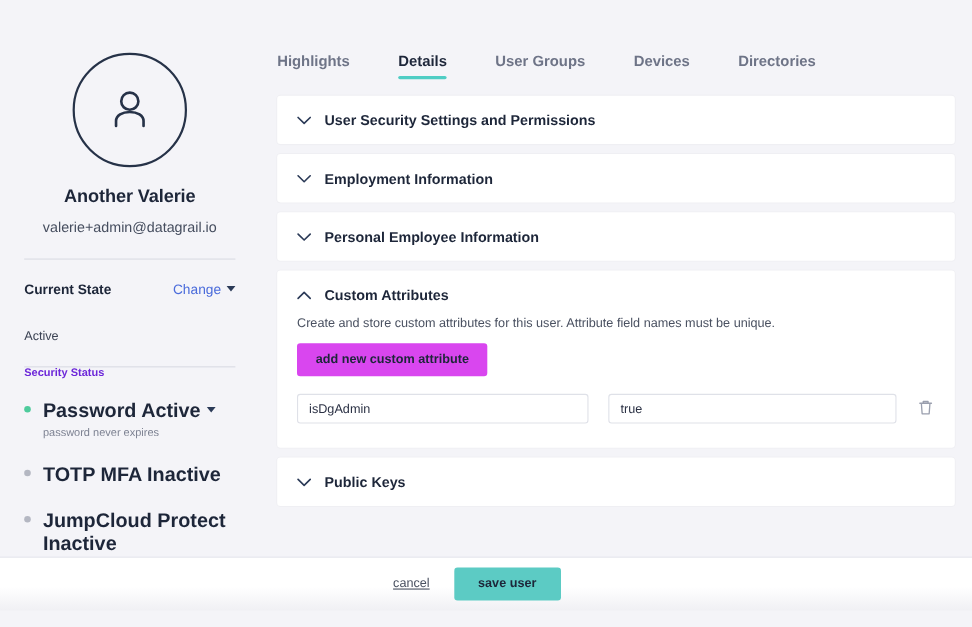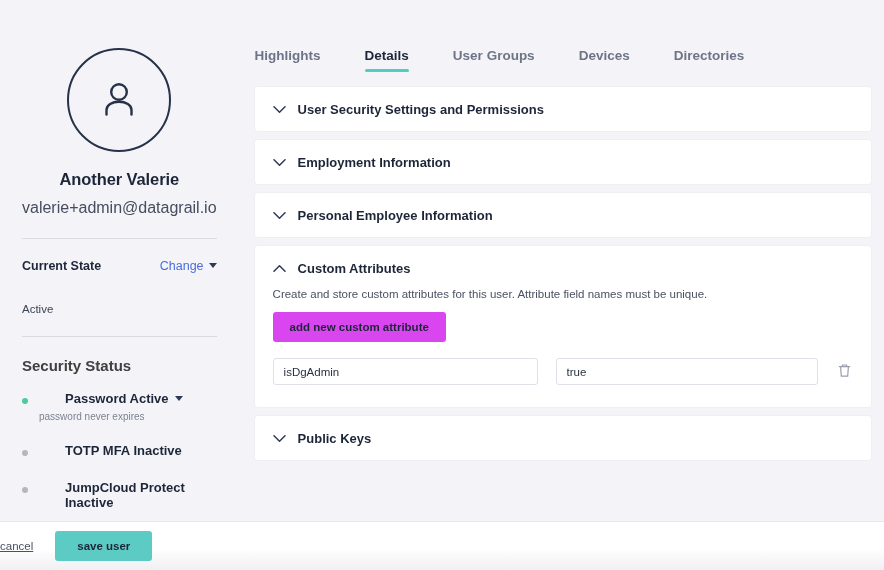--- a/index.html
+++ b/index.html
@@ -58,21 +58,21 @@
     margin-top: 18px;
     text-align: center;
     font-size: 16.5px;
     font-weight: bold;
     color: #1d2639;
     letter-spacing: -0.1px;
   }
   .user-email {
     margin-top: 10px;
     text-align: center;
-    font-size: 16px;
+    font-size: 13px;
     color: #454d5e;
   }
   .divider {
     height: 1px;
     background: #d9dbe3;
     margin: 21px 0 0 0;
   }
   .state-row {
     display: flex; align-items: baseline; justify-content: space-between;
     margin-top: 20px;
@@ -96,41 +96,39 @@
     margin-top: 30px;
     font-size: 11.5px;
     color: #3c4354;
   }
   .divider2 {
     height: 1px;
     background: #d9dbe3;
     margin-top: 21px;
   }
   .sec-title {
-    margin-top: 20px;
-    font-size: 15px; font-weight: bold; color: #404040;
+    font-size: 10px; font-weight: bold; color: #6d28d9;
   }
   .sec-list { margin-top: 18px; }
   .sec-item {
     display: flex; align-items: flex-start;
     margin-bottom: 22px;
   }
   .sec-item:last-child { margin-bottom: 0; }
   .dot {
     width: 6px; height: 6px; border-radius: 50%;
     background: #b4b7c2;
     margin-top: 6px; margin-right: 11px;
     flex: 0 0 auto;
   }
   .dot.active { background: #4ecb9c; }
   .sec-main {
-    font-size: 13px; font-weight: bold; color: #1d2639;
+    font-size: 18px; font-weight: bold; color: #1d2639;
     display: flex; align-items: center; gap: 6px;
     line-height: 1.15;
-    margin-left: 26px;
   }
   .sec-sub {
     font-size: 10px; color: #7d8292; margin-top: 4px;
   }
 
   
   .right-col {
     flex: 1;
     height: 521px;
     background: #f4f4f8;
@@ -220,25 +218,25 @@
   .attr-input.key { width: 265px; }
   .attr-input.val { width: 262px; }
   .trash-btn {
     background: none; border: none; cursor: pointer;
     padding: 0 2px; display: flex; align-items: center;
   }
 
   
   .footer {
     position: absolute;
-    left: 0; bottom: 0;
+    left: 0; bottom: 15px;
     width: 884px; height: 49px;
     background: linear-gradient(#ffffff 0%, #ffffff 55%, #f0f0f4 100%);
     border-top: 1px solid #e6e7ed;
-    display: flex; align-items: center; justify-content: flex-start;
+    display: flex; align-items: center; justify-content: center;
     padding-right: 17px;
     gap: 22px;
   }
   .cancel-link {
     font-size: 11.5px;
     color: #4a5161;
     text-decoration: underline;
     cursor: pointer;
     background: none; border: none;
     font-family: "Liberation Sans", sans-serif;

